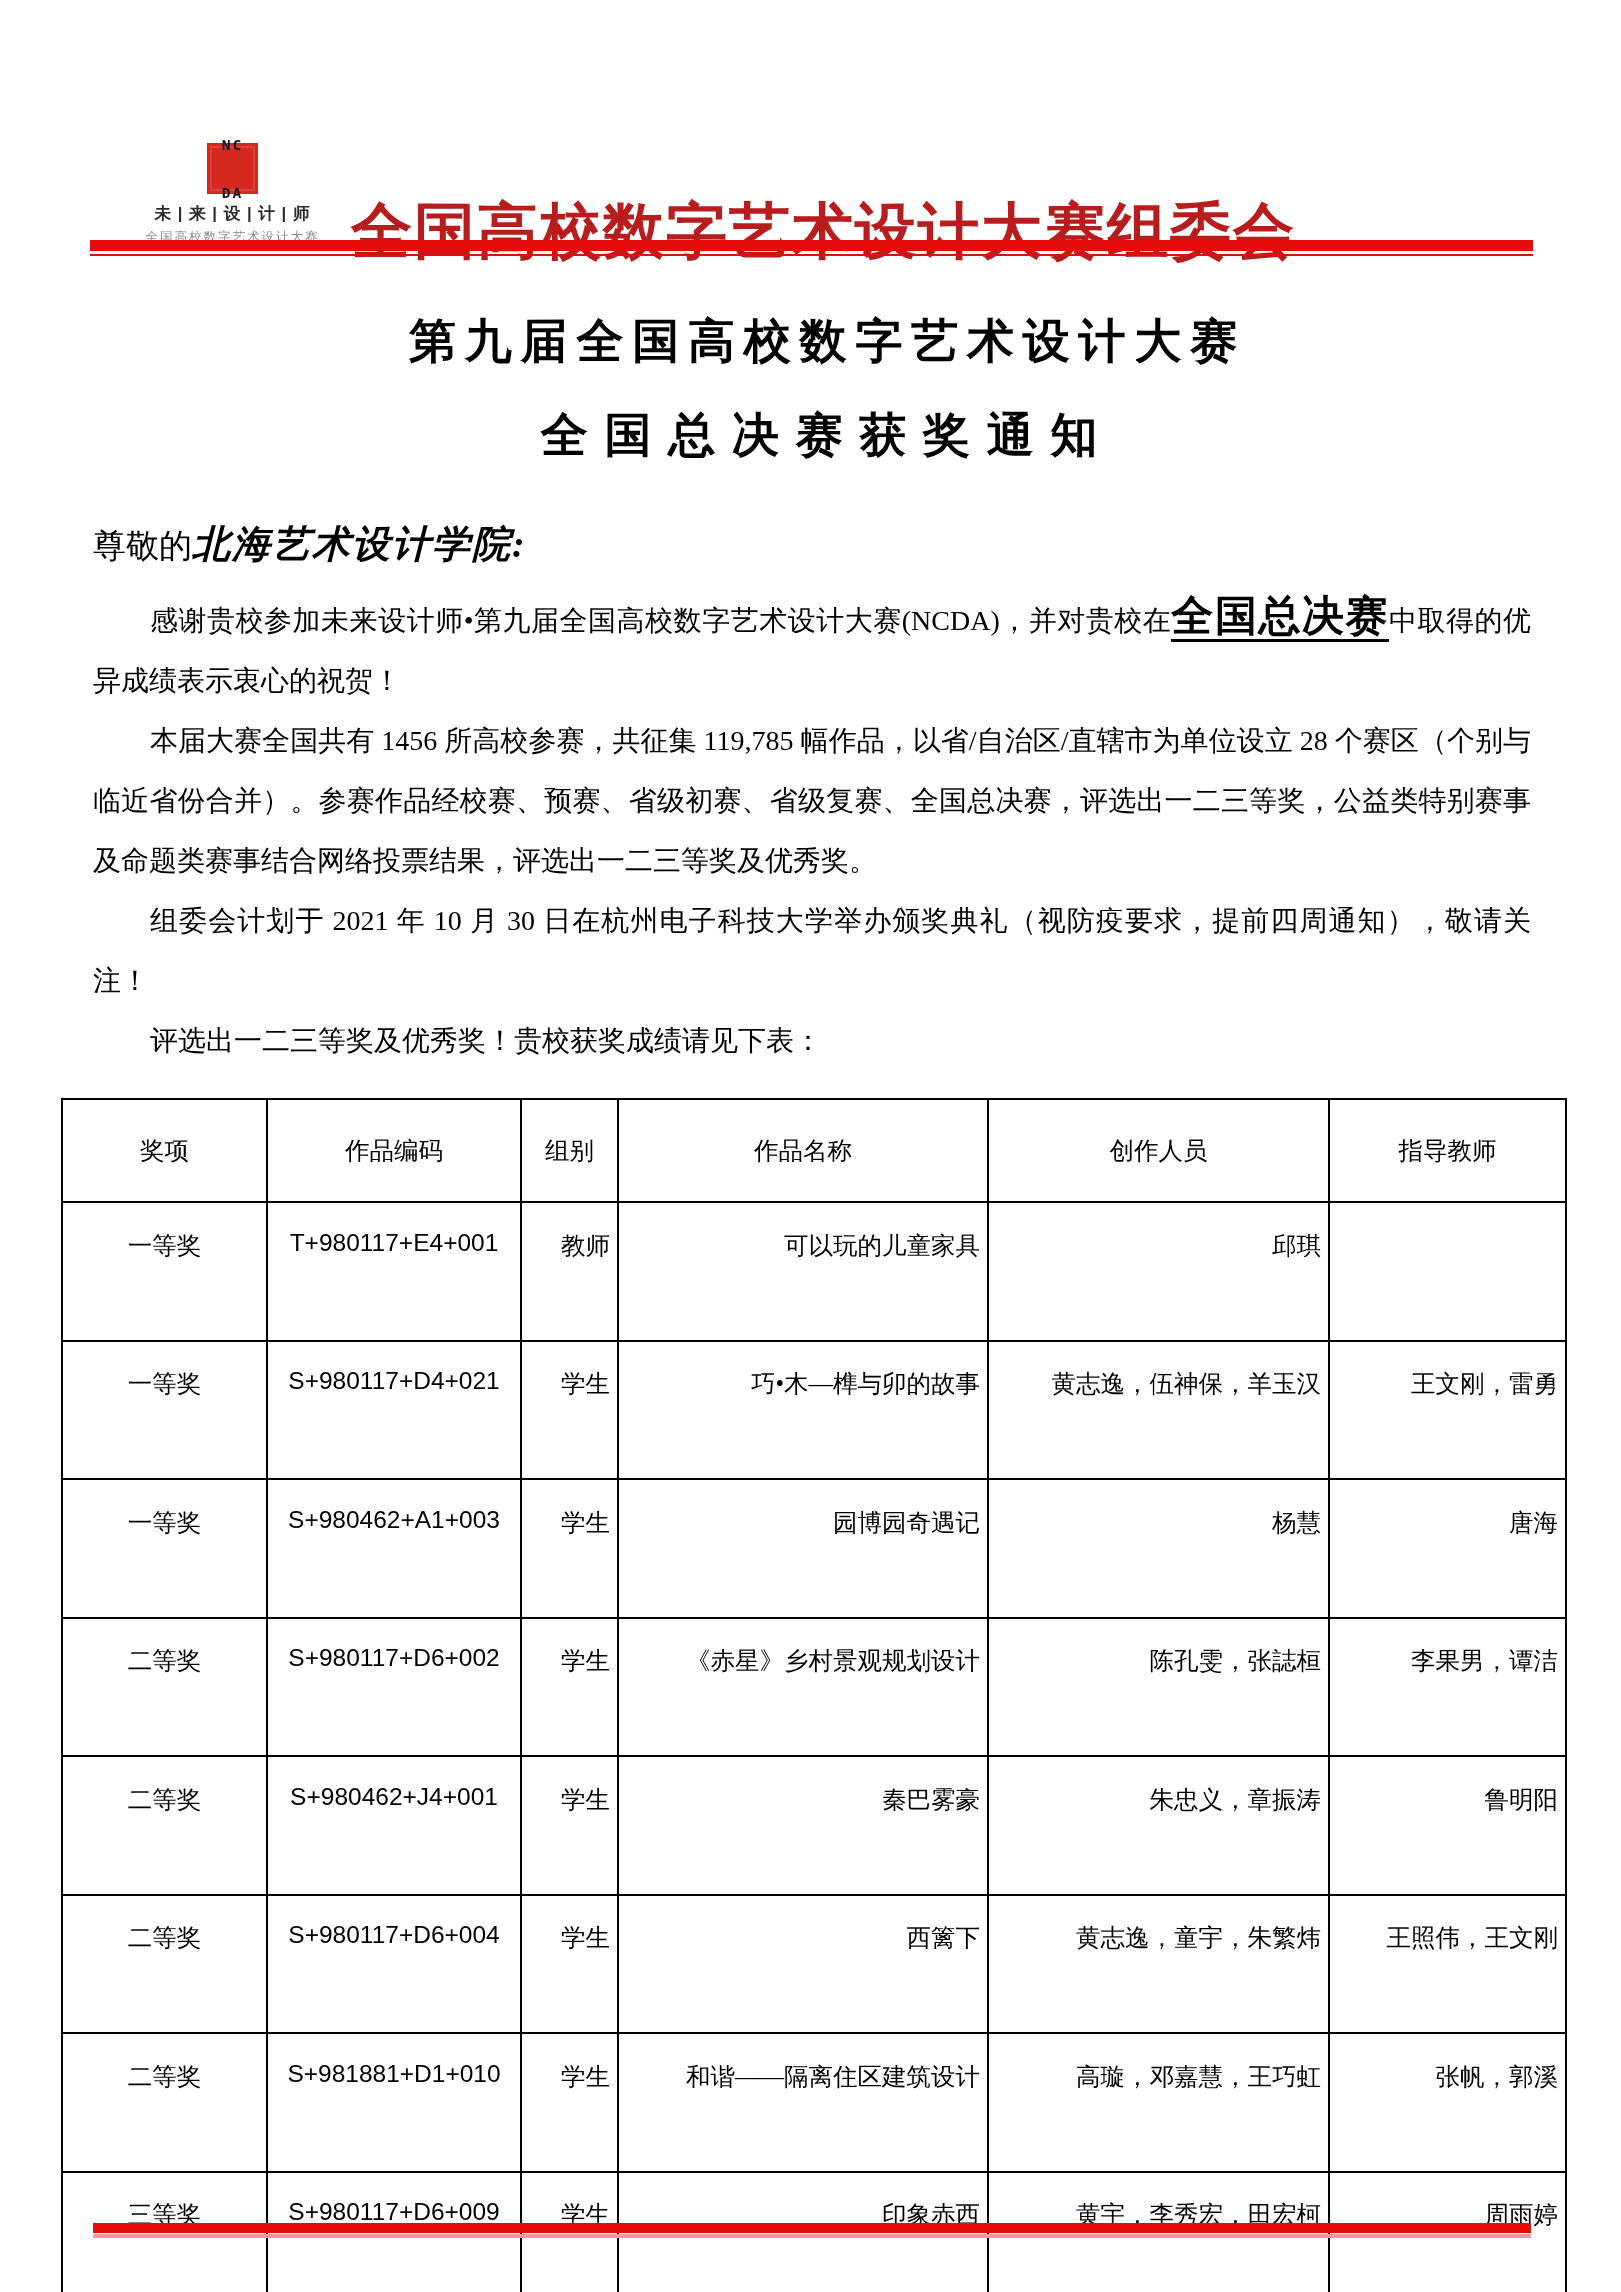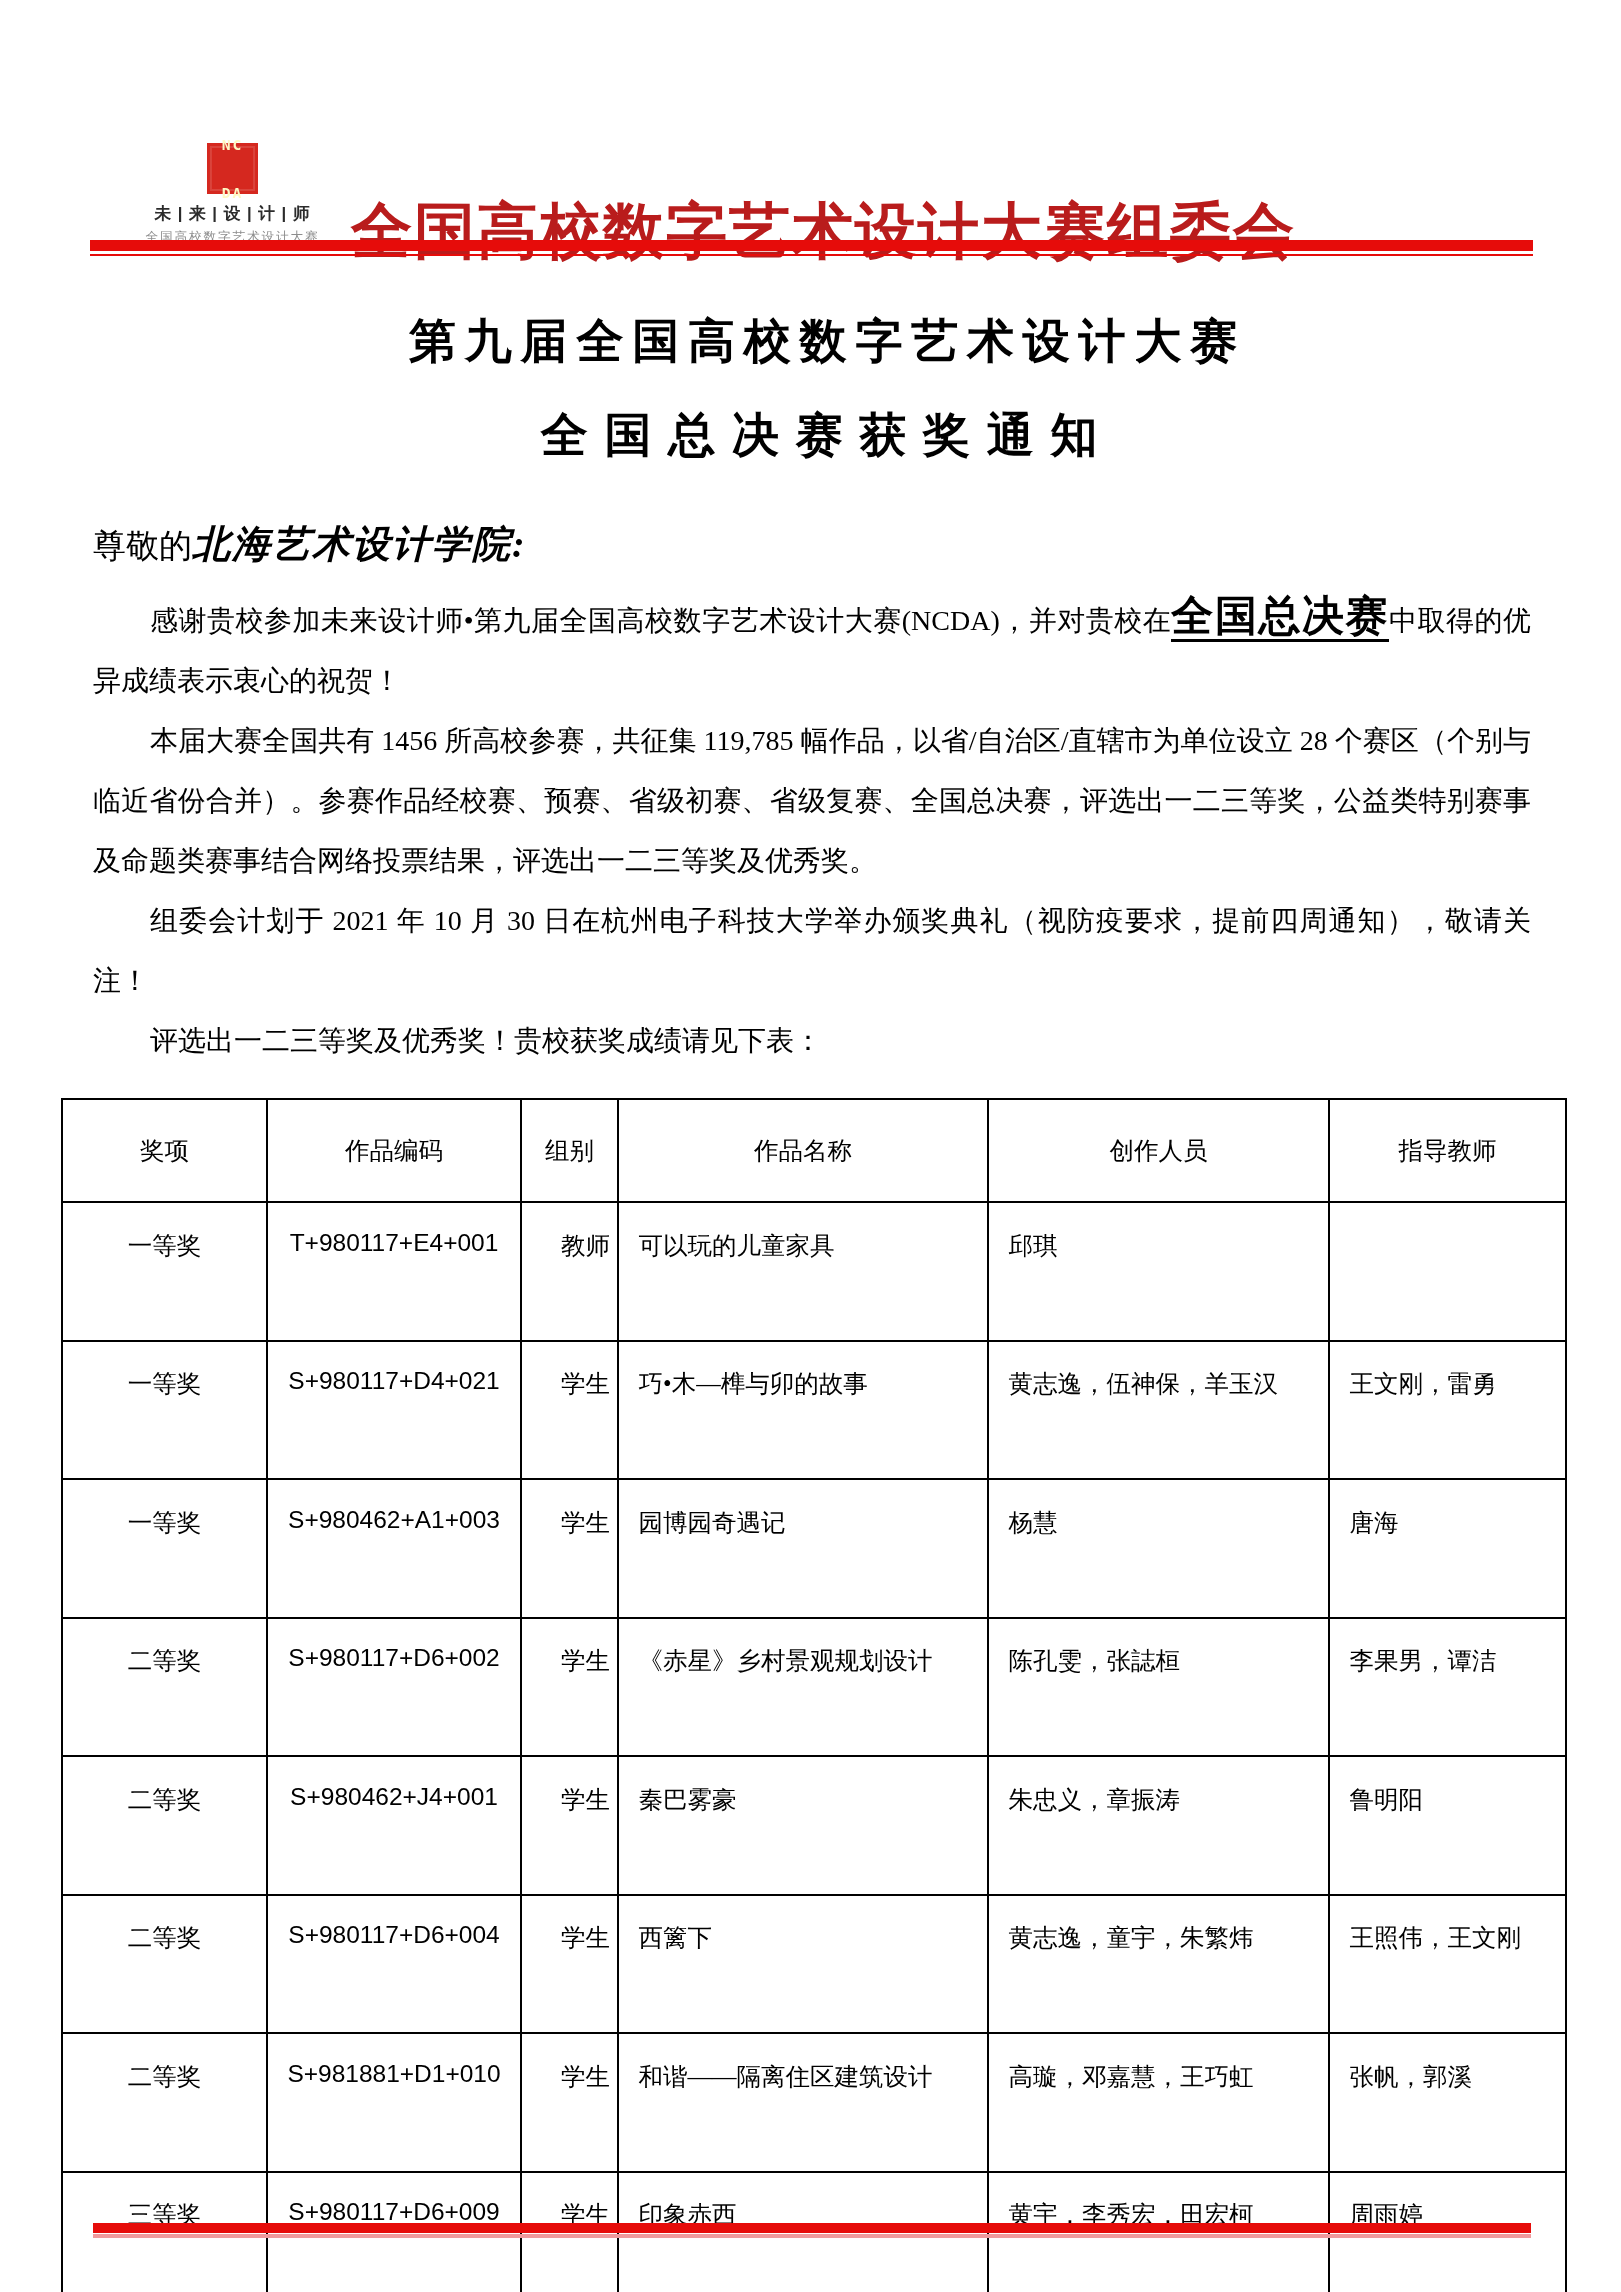--- a/index.html
+++ b/index.html
@@ -6,21 +6,21 @@
   .page {
     position:relative; width:1621px; height:2293px; background:#fff;
     font-family:"Liberation Serif","DejaVu Serif",serif; color:#000; overflow:hidden;
   }
 
   
   .logo-block { position:absolute; left:137px; top:143px; width:191px; text-align:center; }
   .logo-mark {
     width:51px; height:51px; background:#d5281f; margin:0 auto 7.8px auto;
     display:flex; flex-direction:column; align-items:center; justify-content:center;
-    color:#fef9c3; font-family:"DejaVu Sans Mono",monospace; font-weight:bold;
+    color:#0f172a; font-family:"DejaVu Sans Mono",monospace; font-weight:bold;
     font-size:14.7px; line-height:15.7px; letter-spacing:2px; text-transform:uppercase;
     box-shadow:inset 0 0 0 2.9px #d5281f, inset 0 0 0 4.9px #ffffff22;
     gap:32px;
   }
   .brand-name { font-size:16.7px; font-weight:bold; color:#2b2b2b; letter-spacing:1px; white-space:nowrap; font-family:"Liberation Sans",sans-serif; }
   .brand-tagline { margin-top:3.9px; font-size:12.7px; color:#8d8d8d; letter-spacing:1.8px; white-space:nowrap; font-family:"Liberation Sans",sans-serif; }
 
   .org-title {
     position:absolute; left:314px; top:145px; width:1019px; text-align:center;
     font-size:61px; font-weight:bold; color:#b91c1c; letter-spacing:2px; white-space:nowrap;margin-top:46px;
@@ -63,21 +63,21 @@
   .award-table td {
     border:2px solid #000; padding:0; overflow:hidden;
   }
   .hdr-row td { height:101px; text-align:center; vertical-align:middle; border-bottom:2px solid #000; }
   .section-row td { height:105px; vertical-align:middle; border-bottom:2.9px solid #000; }
   .section-row .label { text-align:left; padding-left:15.7px; }
   .data-row td { height:111px; vertical-align:top; padding-top:25.5px; border-bottom:2.9px solid #000; }
   td.c-award  { text-align:center; }
   td.c-code   { text-align:center; font-family:"Liberation Sans","DejaVu Sans",sans-serif; font-size:24.5px; }
   td.c-group  { text-align:left;padding-left:39px; }
-  td.c-title, td.c-creators, td.c-teachers { text-align:left; padding-left:19.6px; padding-right:17px;font-family:Liberation Serif, serif; }
+  td.c-title, td.c-creators, td.c-teachers { text-align:right; padding-left:19.6px; padding-right:7px;font-family:Liberation Serif, serif; }
 
   
   .rule-bottom { position:absolute; left:93px; right:90px; top:2223px; }
   .rule-bottom .thick { height:9.8px; background:#e60c0a; }
   .rule-bottom .thin  { height:3.9px;  background:#f0999c; margin-top:1px; }
 </style>
 </head>
 <body>
 
 <div class="page">

